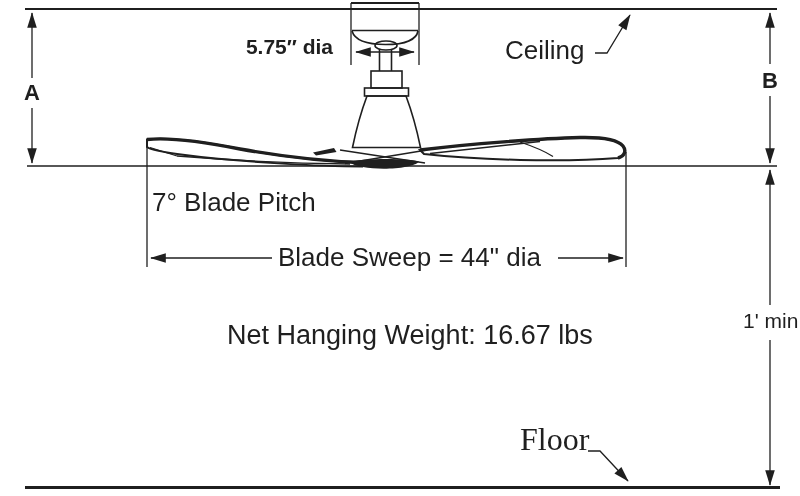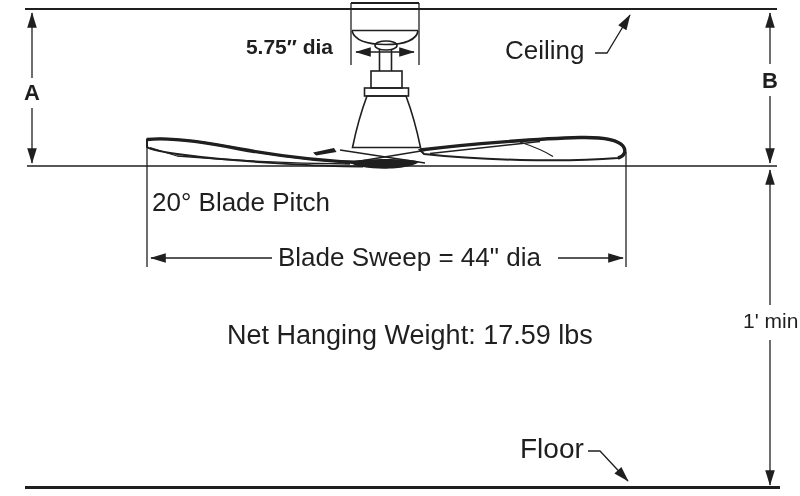--- a/index.html
+++ b/index.html
@@ -23,21 +23,21 @@
   .lbl.center{text-align:center;}
   .lbl.right{text-align:right;}
   #hanger-dia{left:193px;top:36px;width:140px;font-size:21px;}
   #ceiling{left:505px;top:36px;font-size:26px;}
   #dimA{left:19px;top:81px;width:26px;font-size:22px;}
   #dimB{left:757px;top:69px;width:26px;font-size:22px;}
   #blade-pitch{left:152px;top:188px;font-size:26px;}
   #blade-sweep{left:278px;top:243px;font-size:26px;}
   #net-weight{left:227px;top:321px;font-size:27px;}
   #floor-clearance{left:743px;top:310px;width:54px;font-size:21px;background:#fff;}
-  #floor{left:520px;top:434px;font-size:28px;}
+  #floor{left:520px;top:422px;font-size:32px;font-family:Liberation Serif, serif;}
 </style>
 </head>
 <body>
 
 <div class="canvas">
 
   <svg width="800" height="496" viewBox="0 0 800 496">
     <defs>
       <marker id="arr" viewBox="0 0 12 8" refX="11" refY="4" markerWidth="13" markerHeight="9" orient="auto-start-reverse">
         <path d="M0.5,0.6 L11.6,4 L0.5,7.4 Z" fill="#1f1f1f"></path>
@@ -110,18 +110,18 @@
 
     <polyline points="595,53 607,53 630,15" fill="none" stroke="#1f1f1f" stroke-width="1.3" marker-end="url(#arr)"></polyline>
 
     <polyline points="588,451 600,451 628,481" fill="none" stroke="#1f1f1f" stroke-width="1.3" marker-end="url(#arr)"></polyline>
   </svg>
 
   <div class="lbl bold right" id="hanger-dia">5.75″ dia</div>
   <div class="lbl" id="ceiling">Ceiling</div>
   <div class="lbl bold center" id="dimA">A</div>
   <div class="lbl bold center" id="dimB">B</div>
-  <div class="lbl" id="blade-pitch">20° Blade Pitch</div>
+  <div class="lbl" id="blade-pitch">7° Blade Pitch</div>
   <div class="lbl" id="blade-sweep">Blade Sweep = 44" dia</div>
-  <div class="lbl" id="net-weight">Net Hanging Weight: 17.59 lbs</div>
+  <div class="lbl" id="net-weight">Net Hanging Weight: 16.67 lbs</div>
   <div class="lbl center" id="floor-clearance">1' min</div>
   <div class="lbl" id="floor">Floor</div>
 </div>
 
 </body></html>

